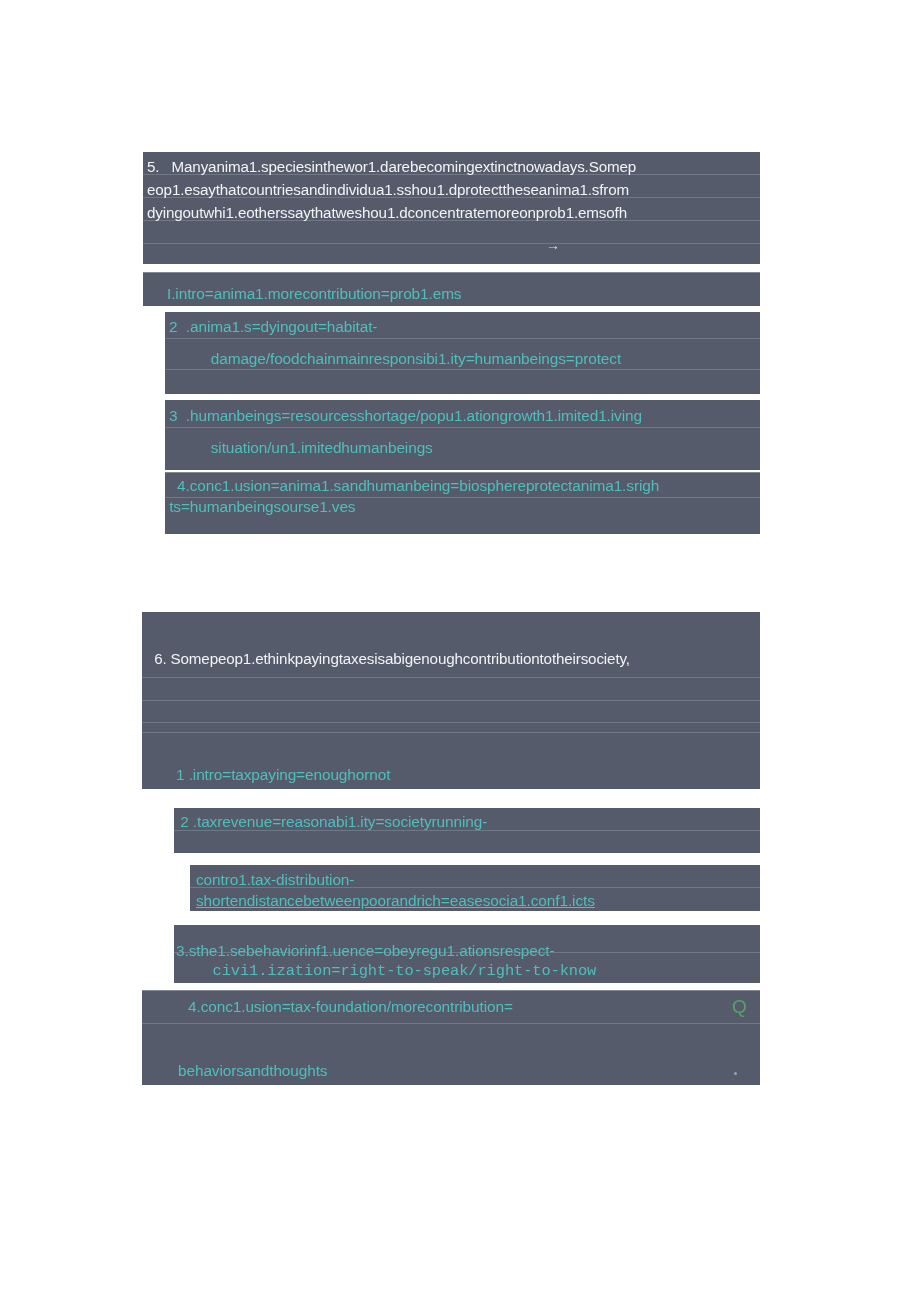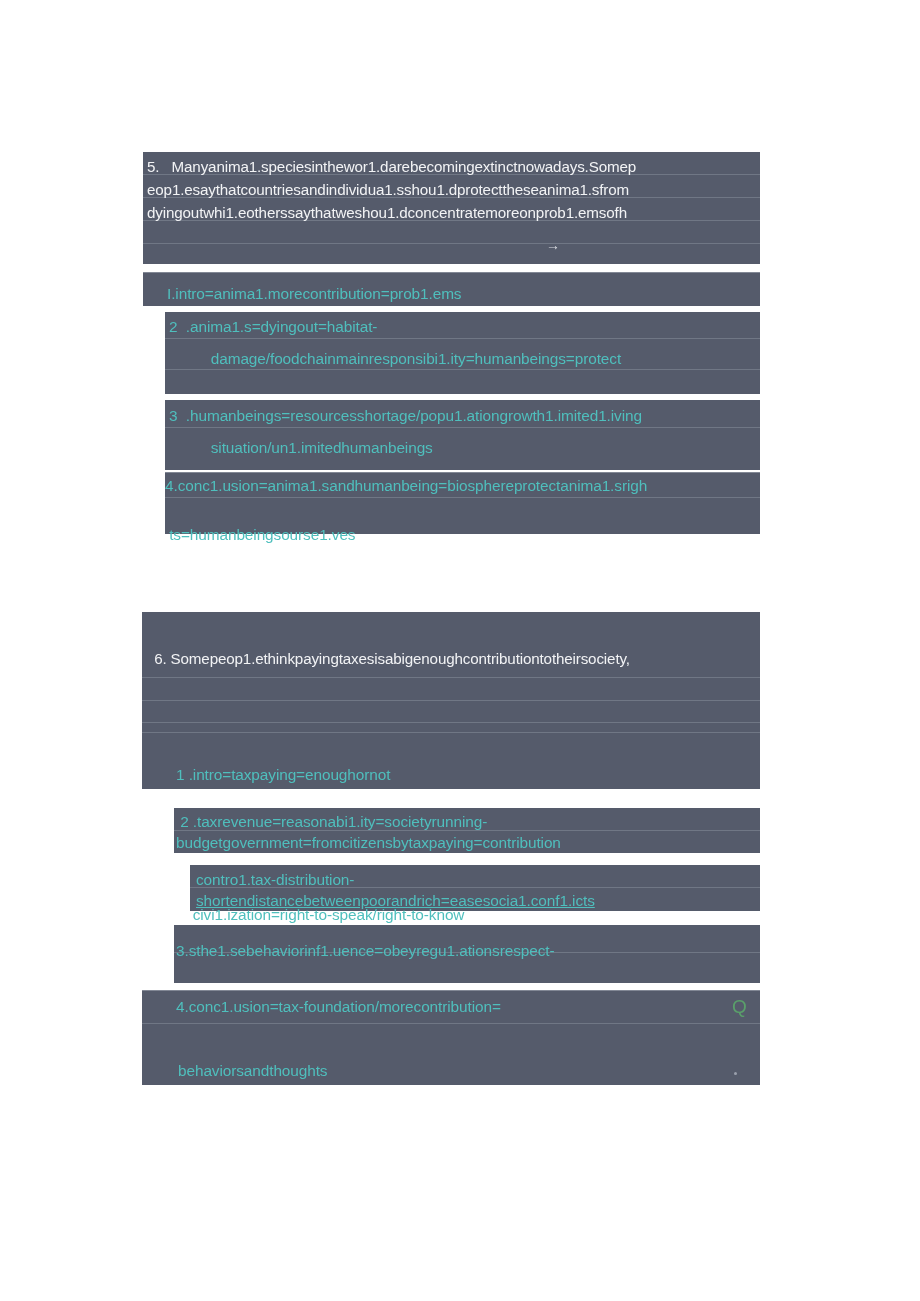--- a/index.html
+++ b/index.html
@@ -113,57 +113,56 @@
   <div class="blk" style="left:165px; top:400px; width:595px; height:70px;">
     <div class="rule" style="top:27px;"></div>
   </div>
   <div class="txt-teal" style="left:169px; top:405px;">3  .humanbeings=resourcesshortage/popu1.ationgrowth1.imited1.iving</div>
   <div class="txt-teal" style="left:169px; top:437px;">          situation/un1.imitedhumanbeings</div>
 
   <div class="blk" style="left:165px; top:472px; width:595px; height:62px;">
     <div class="rule rule-strong" style="top:0px;"></div>
     <div class="rule" style="top:25px;"></div>
   </div>
-  <div class="txt-teal" style="left:165px; top:475px;">4.conc1.usion=anima1.sandhumanbeing=biosphereprotectanima1.srigh</div>
-  <div class="txt-teal" style="left:165px; top:496px;margin-top:28px;"> ts=humanbeingsourse1.ves</div>
+  <div class="txt-teal" style="left:165px; top:475px;padding-left:12px;">4.conc1.usion=anima1.sandhumanbeing=biosphereprotectanima1.srigh</div>
+  <div class="txt-teal" style="left:165px; top:496px;"> ts=humanbeingsourse1.ves</div>
 
   <div class="blk" style="left:142px; top:612px; width:618px; height:120px;">
     <div class="rule" style="top:65px;"></div>
     <div class="rule" style="top:88px;"></div>
     <div class="rule" style="top:110px;"></div>
   </div>
   <div class="txt-white" style="left:146px; top:648px;">  6. Somepeop1.ethinkpayingtaxesisabigenoughcontributiontotheirsociety,</div>
 
   <div class="blk" style="left:142px; top:732px; width:618px; height:57px;">
     <div class="rule" style="top:0px;"></div>
   </div>
   <div class="txt-teal" style="left:176px; top:764px;">1 .intro=taxpaying=enoughornot</div>
 
   <div class="blk" style="left:174px; top:808px; width:586px; height:45px;">
     <div class="rule" style="top:22px;"></div>
   </div>
   <div class="txt-teal" style="left:176px; top:811px;"> 2 .taxrevenue=reasonabi1.ity=societyrunning-</div>
-  <div class="txt-teal" style="left:176px; top:832px;">budgetgovernment=fromcitizensbytaxpaying=contribution</div>
 
   <div class="blk" style="left:190px; top:865px; width:570px; height:46px;">
     <div class="rule" style="top:22px;"></div>
   </div>
   <div class="txt-teal" style="left:196px; top:869px;">contro1.tax-distribution-</div>
   <div class="txt-teal" style="left:196px; top:890px;text-decoration:underline;">shortendistancebetweenpoorandrich=easesocia1.conf1.icts</div>
 
   <div class="blk" style="left:174px; top:925px; width:586px; height:58px;">
     <div class="rule" style="top:27px;"></div>
   </div>
   <div class="txt-teal" style="left:176px; top:929px;margin-top:11px;">3.sthe1.sebehaviorinf1.uence=obeyregu1.ationsrespect-</div>
-  <div class="txt-teal" style="left:176px; top:904px;">    civi1.ization=right-to-speak/right-to-know</div>
+  <div class="txt-teal" style="left:176px; top:960px;font-family:Liberation Mono, monospace;">    civi1.ization=right-to-speak/right-to-know</div>
 
   <div class="blk" style="left:142px; top:990px; width:618px; height:33px;">
     <div class="rule rule-strong" style="top:0px;"></div>
   </div>
-  <div class="txt-teal" style="left:176px; top:996px;">4.conc1.usion=tax-foundation/morecontribution=</div>
+  <div class="txt-teal" style="left:188px; top:996px;">4.conc1.usion=tax-foundation/morecontribution=</div>
   <div class="txt-green" style="left:732px; top:997px;">Q</div>
 
   <div class="blk" style="left:142px; top:1023px; width:618px; height:62px;">
     <div class="rule" style="top:0px;"></div>
   </div>
   <div class="txt-teal" style="left:178px; top:1060px;">behaviorsandthoughts</div>
   <div class="dot" style="left:734px; top:1072px;"></div>
 
 </div>
 

